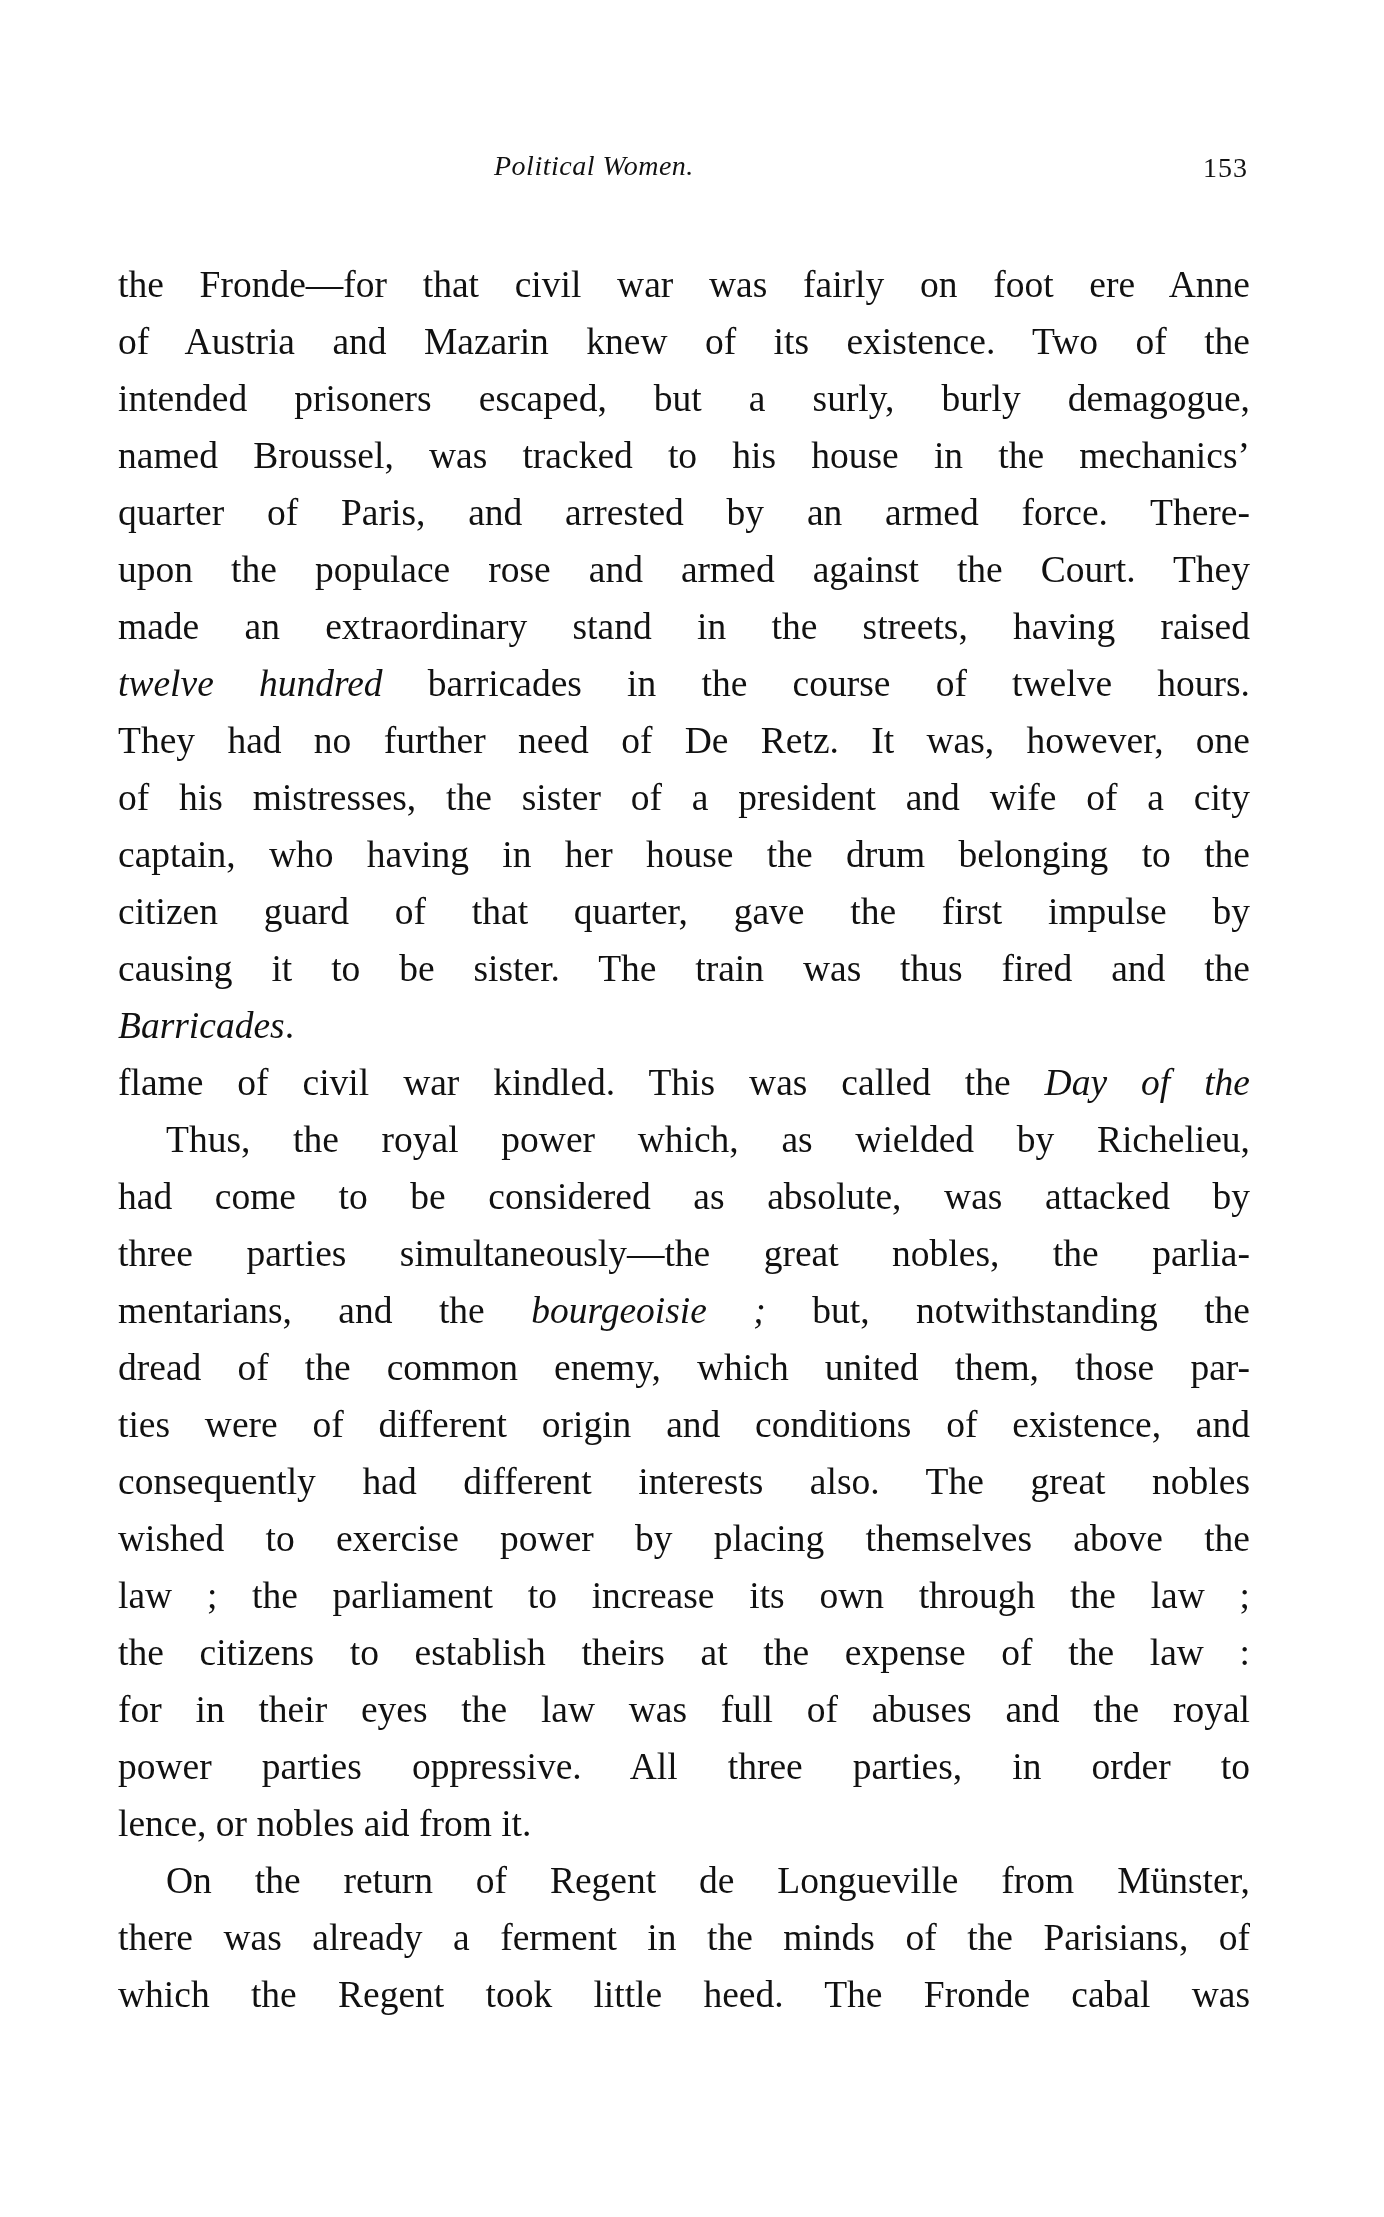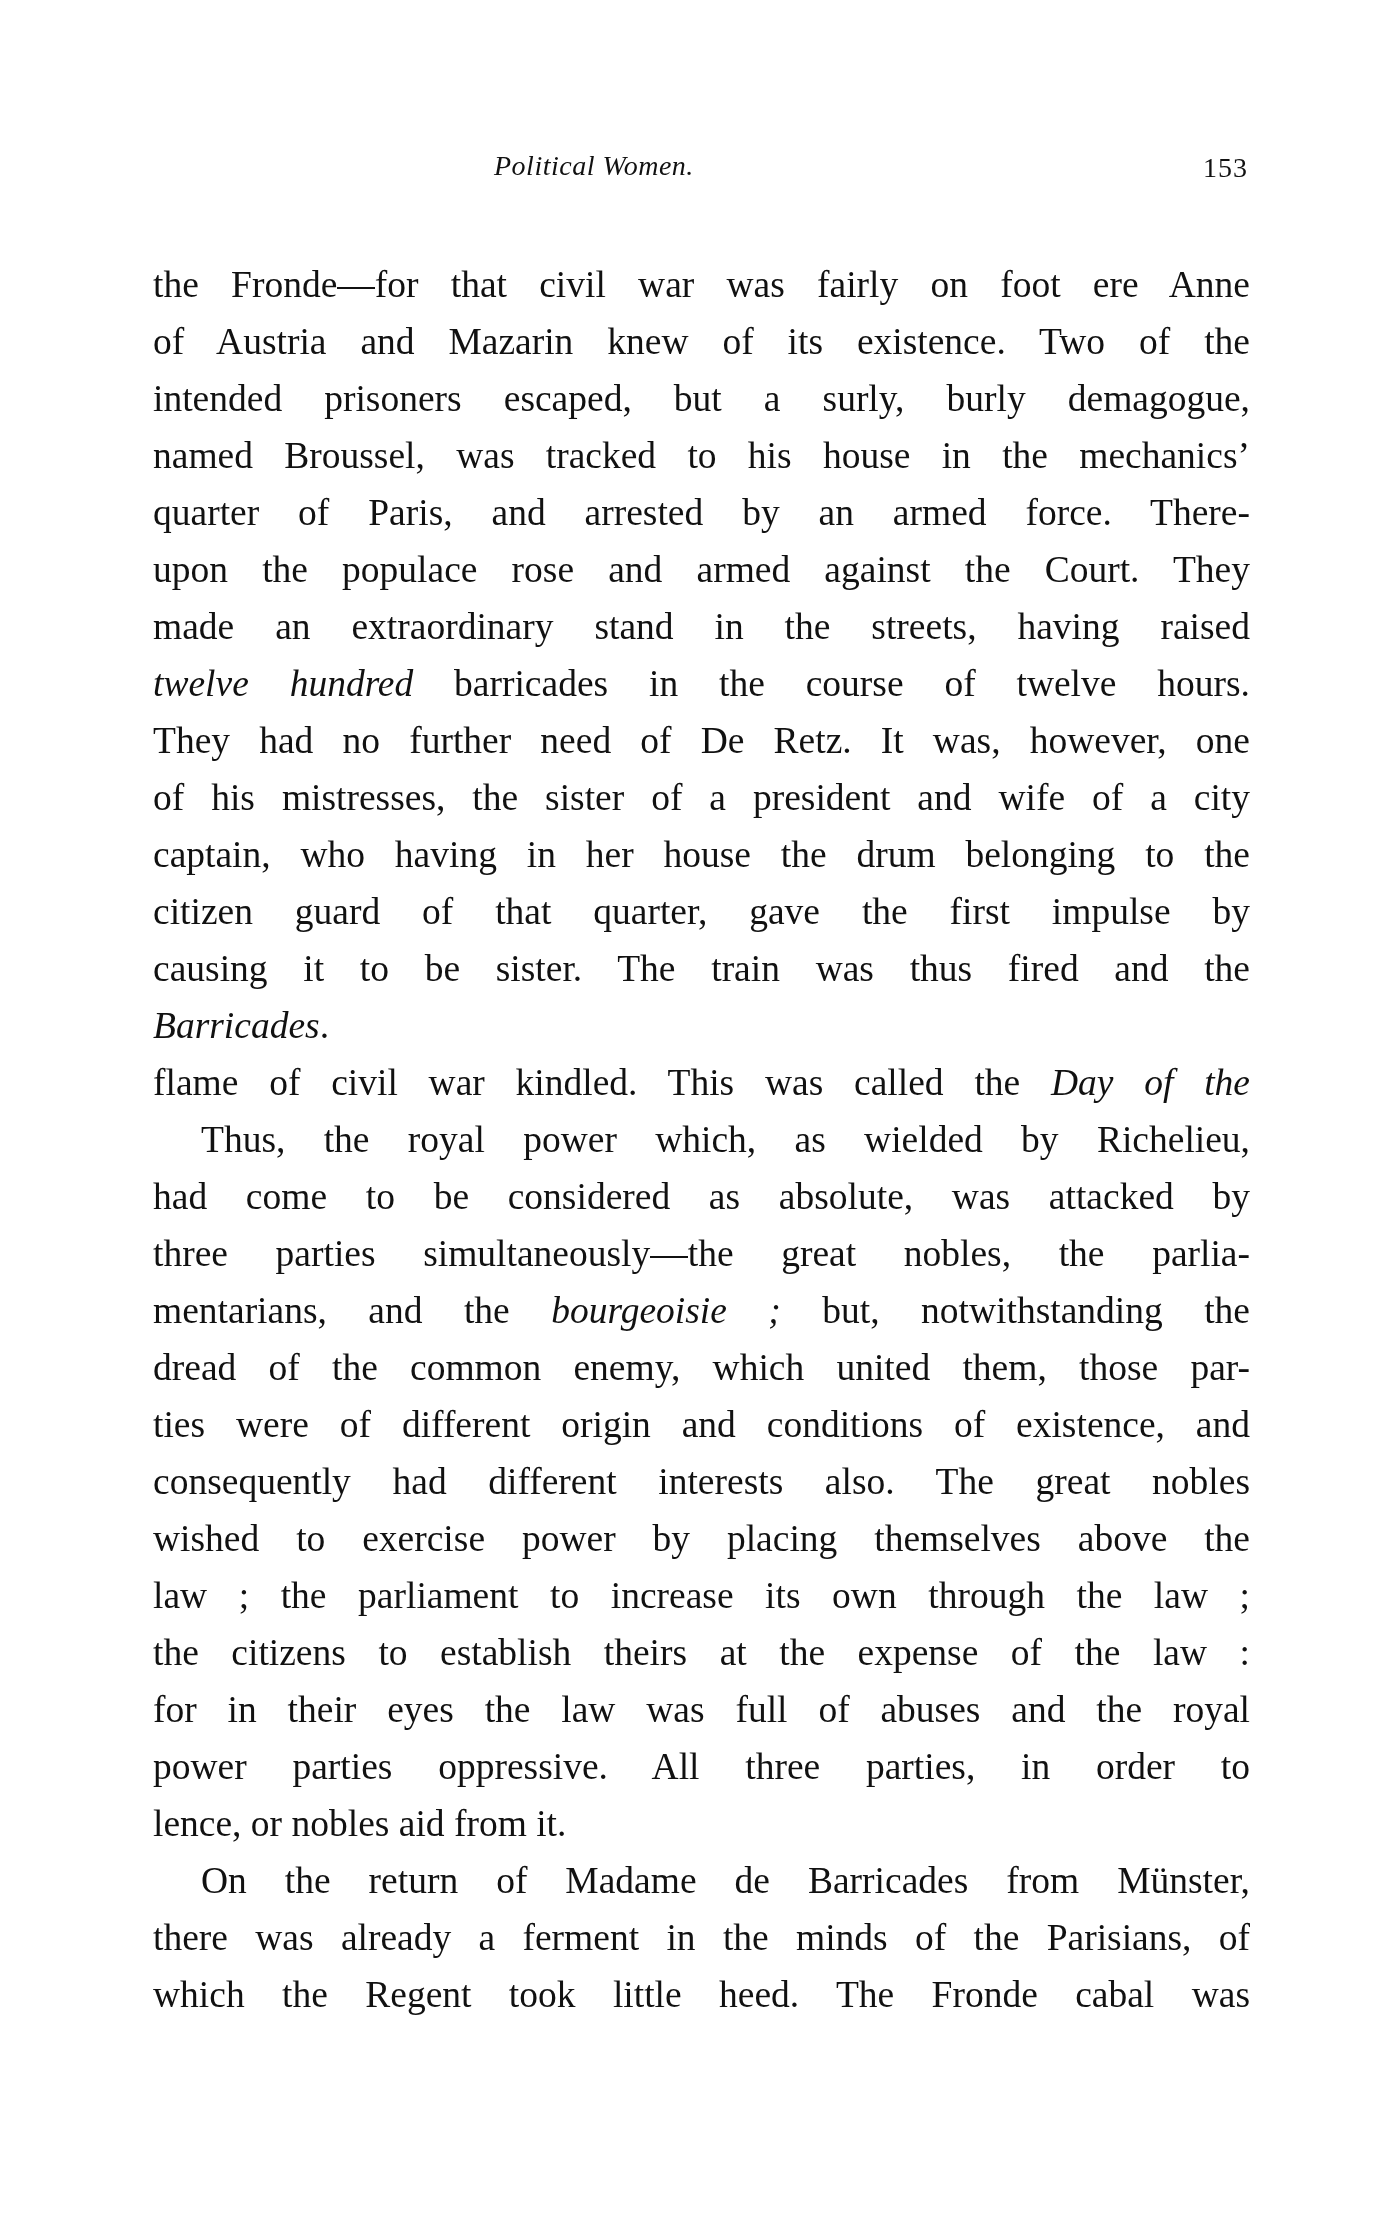--- a/index.html
+++ b/index.html
@@ -50,21 +50,20 @@
       width: 1132px;
       font-size: 37.5px;
       line-height: 57px;
     }
     .line {
       display: block;
       height: 57px;
       white-space: nowrap;
       text-align: justify;
       text-align-last: justify;
-      margin-left: 35px;
     }
     .line.last {
       text-align-last: left;
     }
     .line.indent {
       padding-left: 48px;
     }
     .ital { font-style: italic; }
   </style>
 </head>
@@ -101,17 +100,17 @@
     <span class="line"><span>dread of the common enemy, which united them, those par-</span></span>
     <span class="line"><span>ties were of different origin and conditions of existence, and</span></span>
     <span class="line"><span>consequently had different interests also.  The great nobles</span></span>
     <span class="line"><span>wished to exercise power by placing themselves above the</span></span>
     <span class="line"><span>law ; the parliament to increase its own through the law ;</span></span>
     <span class="line"><span>the citizens to establish theirs at the expense of the law :</span></span>
     <span class="line"><span>for in their eyes the law was full of abuses and the royal</span></span>
     <span class="line"><span>power parties oppressive.  All three parties, in order to</span></span>
     <span class="line last"><span>lence, or nobles aid from it.</span></span>
 
-    <span class="line indent"><span>On the return of Madame de Barricades from Münster,</span></span>
+    <span class="line indent"><span>On the return of Regent de Longueville from Münster,</span></span>
     <span class="line"><span>there was already a ferment in the minds of the Parisians, of</span></span>
     <span class="line"><span>which the Regent took little heed.  The Fronde cabal was</span></span>
   </div>
 </div>
 
 </body></html>

